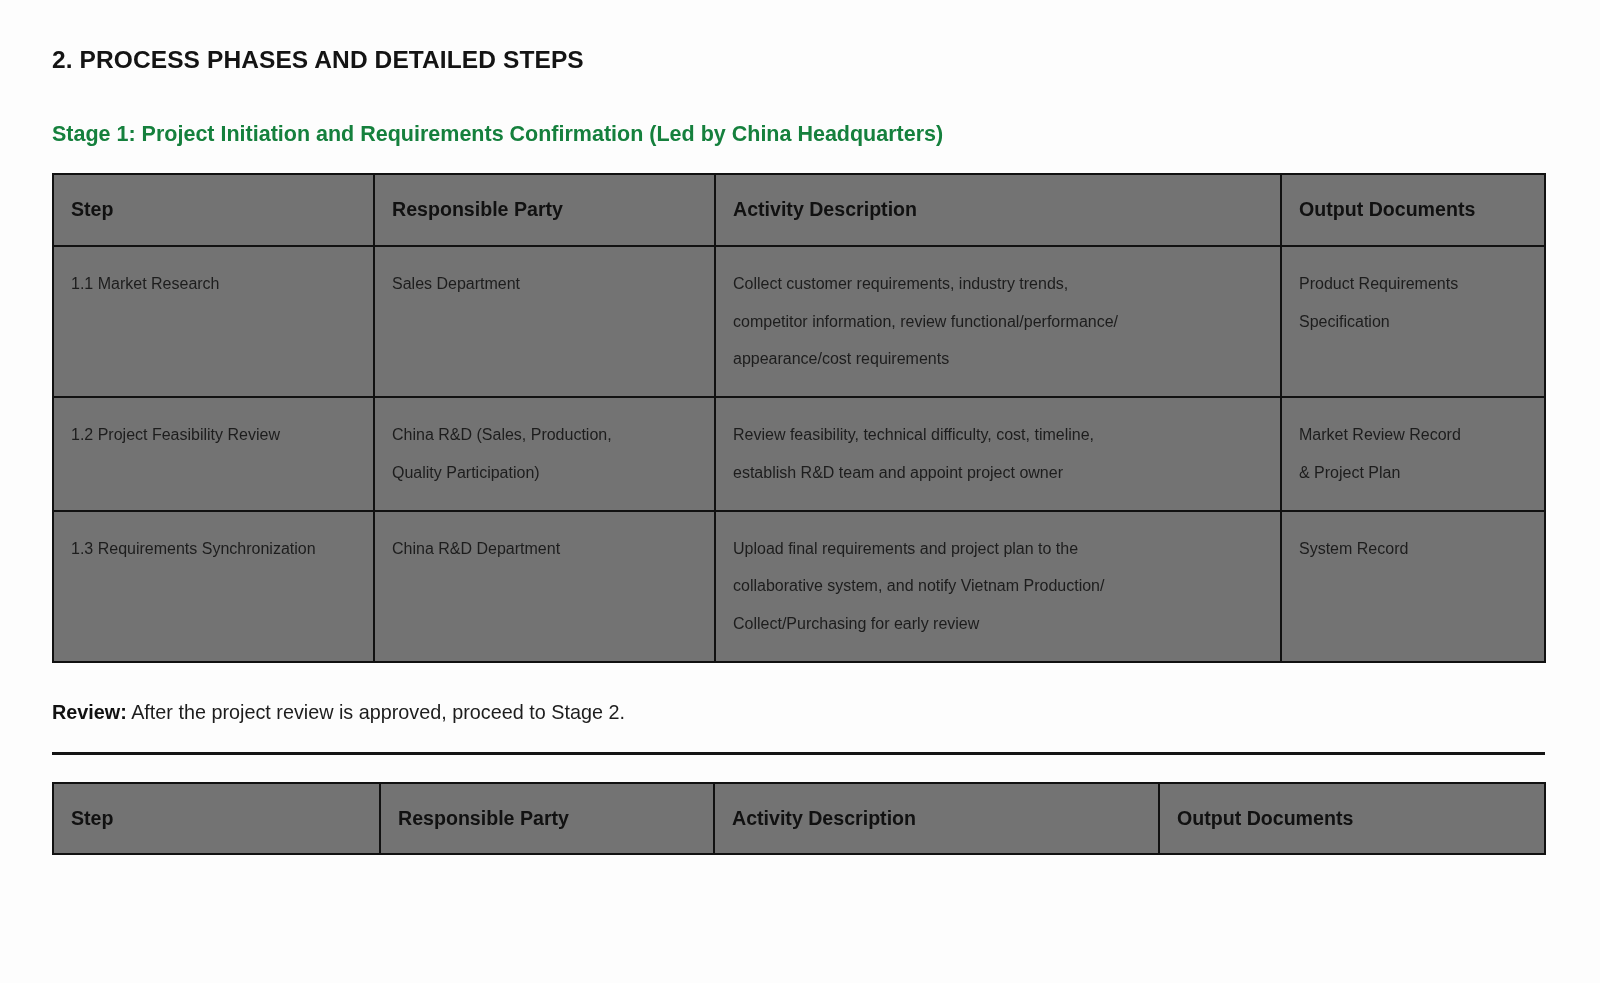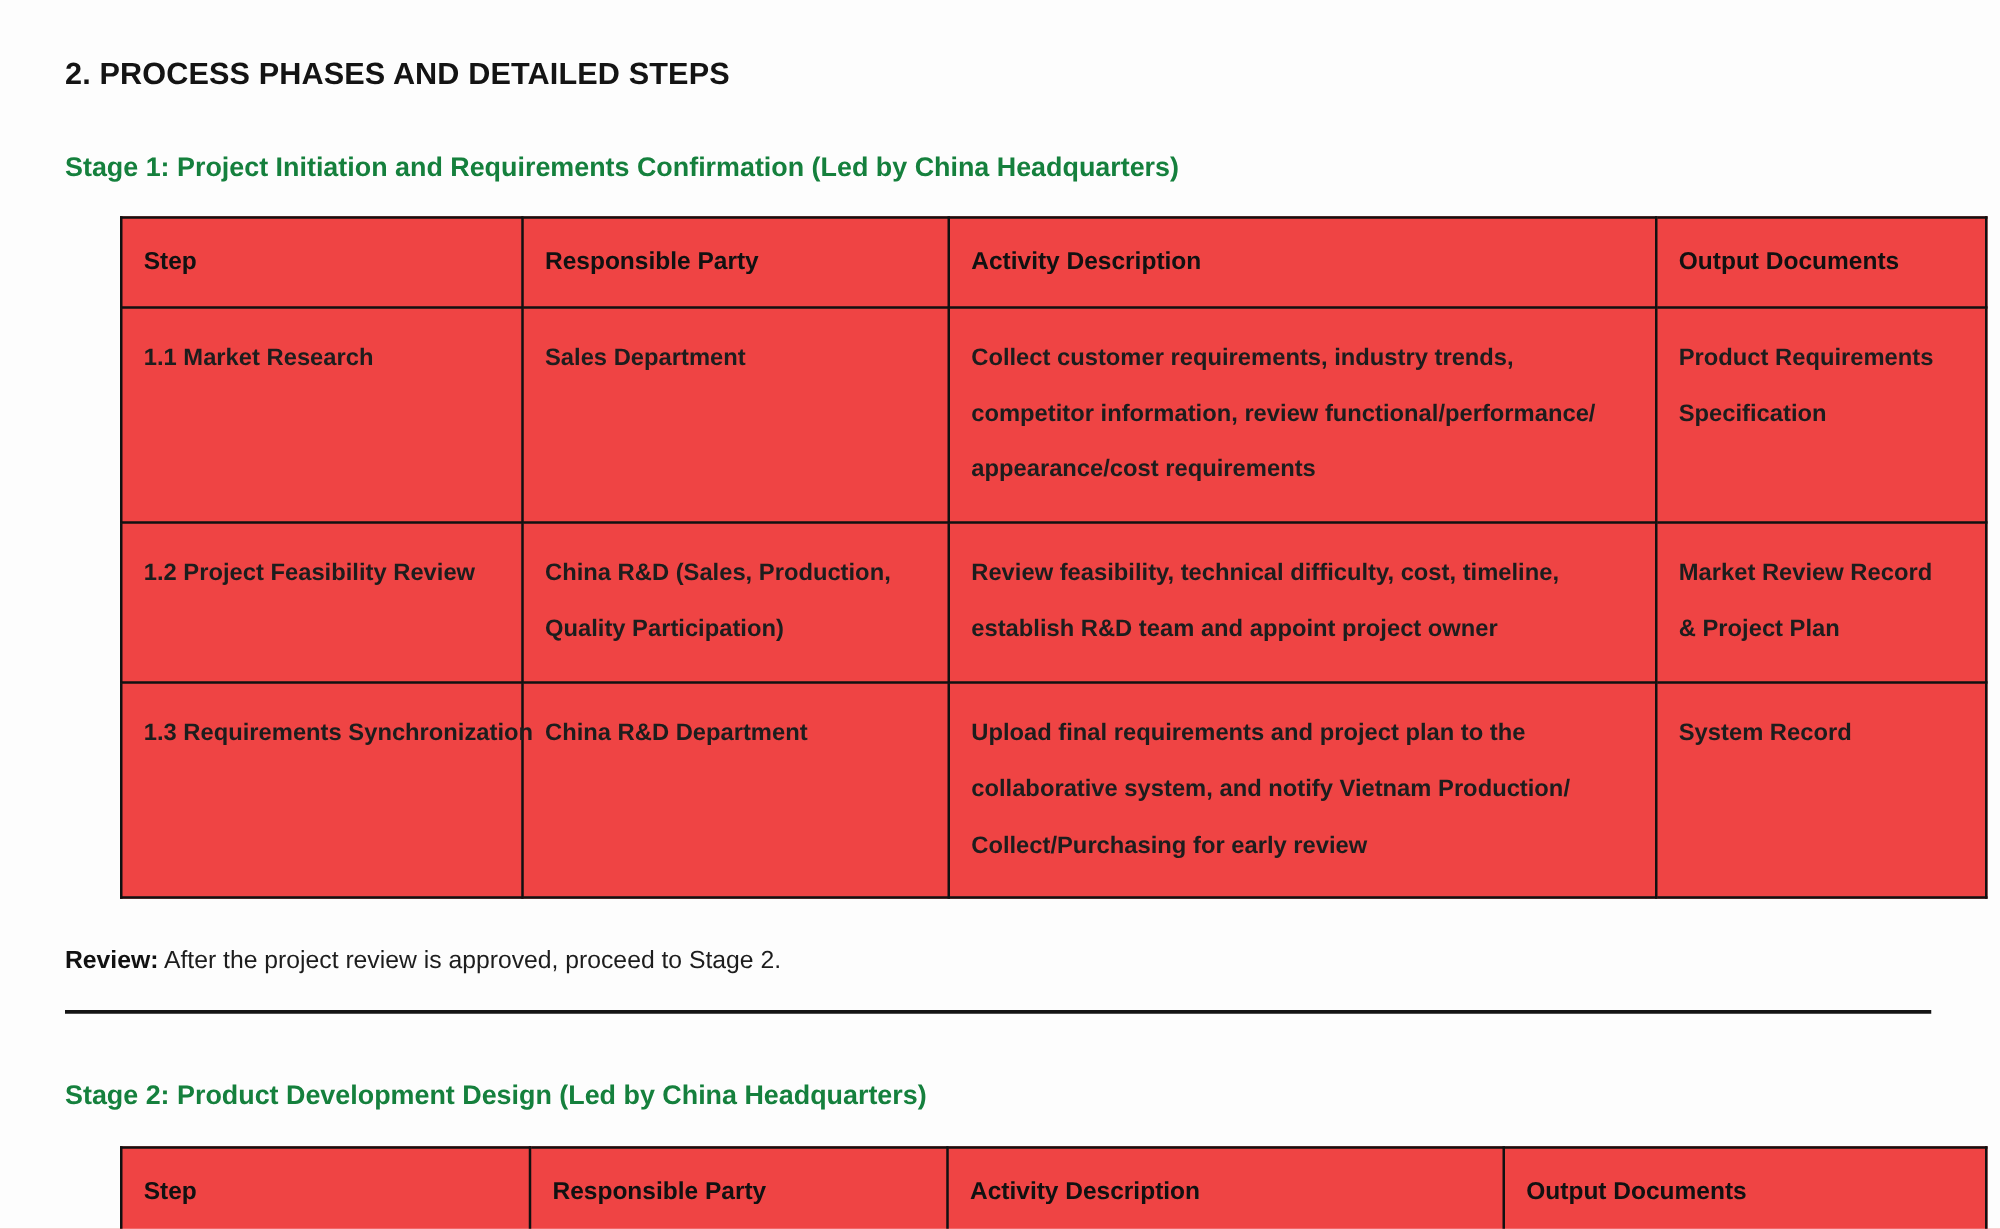--- a/index.html
+++ b/index.html
@@ -44,30 +44,29 @@
     line-height: 1.25;
   }
 
   .stage1-title { padding-top: 47px; }
 
   .tbl {
     border-collapse: collapse;
     table-layout: fixed;
     width: 1492px;
     margin-top: 25px;
-    background: #ef4444;
-    margin-left: 44px;
+    background: #737373;
   }
   .tbl td, .tbl th {
     border: 2px solid #111111;
     vertical-align: top;
     text-align: left;
-    font-weight: bold;
+    font-weight: normal;
     padding: 18px 16px 18px 17px;
-    font-size: 19px;
+    font-size: 16px;
     line-height: 2.36;
     color: #1d1d1d;
   }
   .tbl th {
     font-weight: bold;
     font-size: 19.6px;
     line-height: 1.2;
     padding-top: 23px;
     padding-bottom: 23px;
     color: #111111;
@@ -185,21 +184,20 @@
           <span class="cell-line">System Record</span>
         </td>
       </tr>
     </tbody>
   </table>
 
   <p class="review-note"><span class="lead">Review:</span><span> After the project review is approved, proceed to Stage 2.</span></p>
 
   <hr class="divider-rule">
 
-  <h2 class="stage-title stage2-title">Stage 2: Product Development Design (Led by China Headquarters)</h2>
 
   <table class="tbl t2">
     <colgroup>
       <col class="c1">
         <col class="c2">
         <col class="c3">
         <col class="c4">
     </colgroup>
     <thead>
       <tr>

